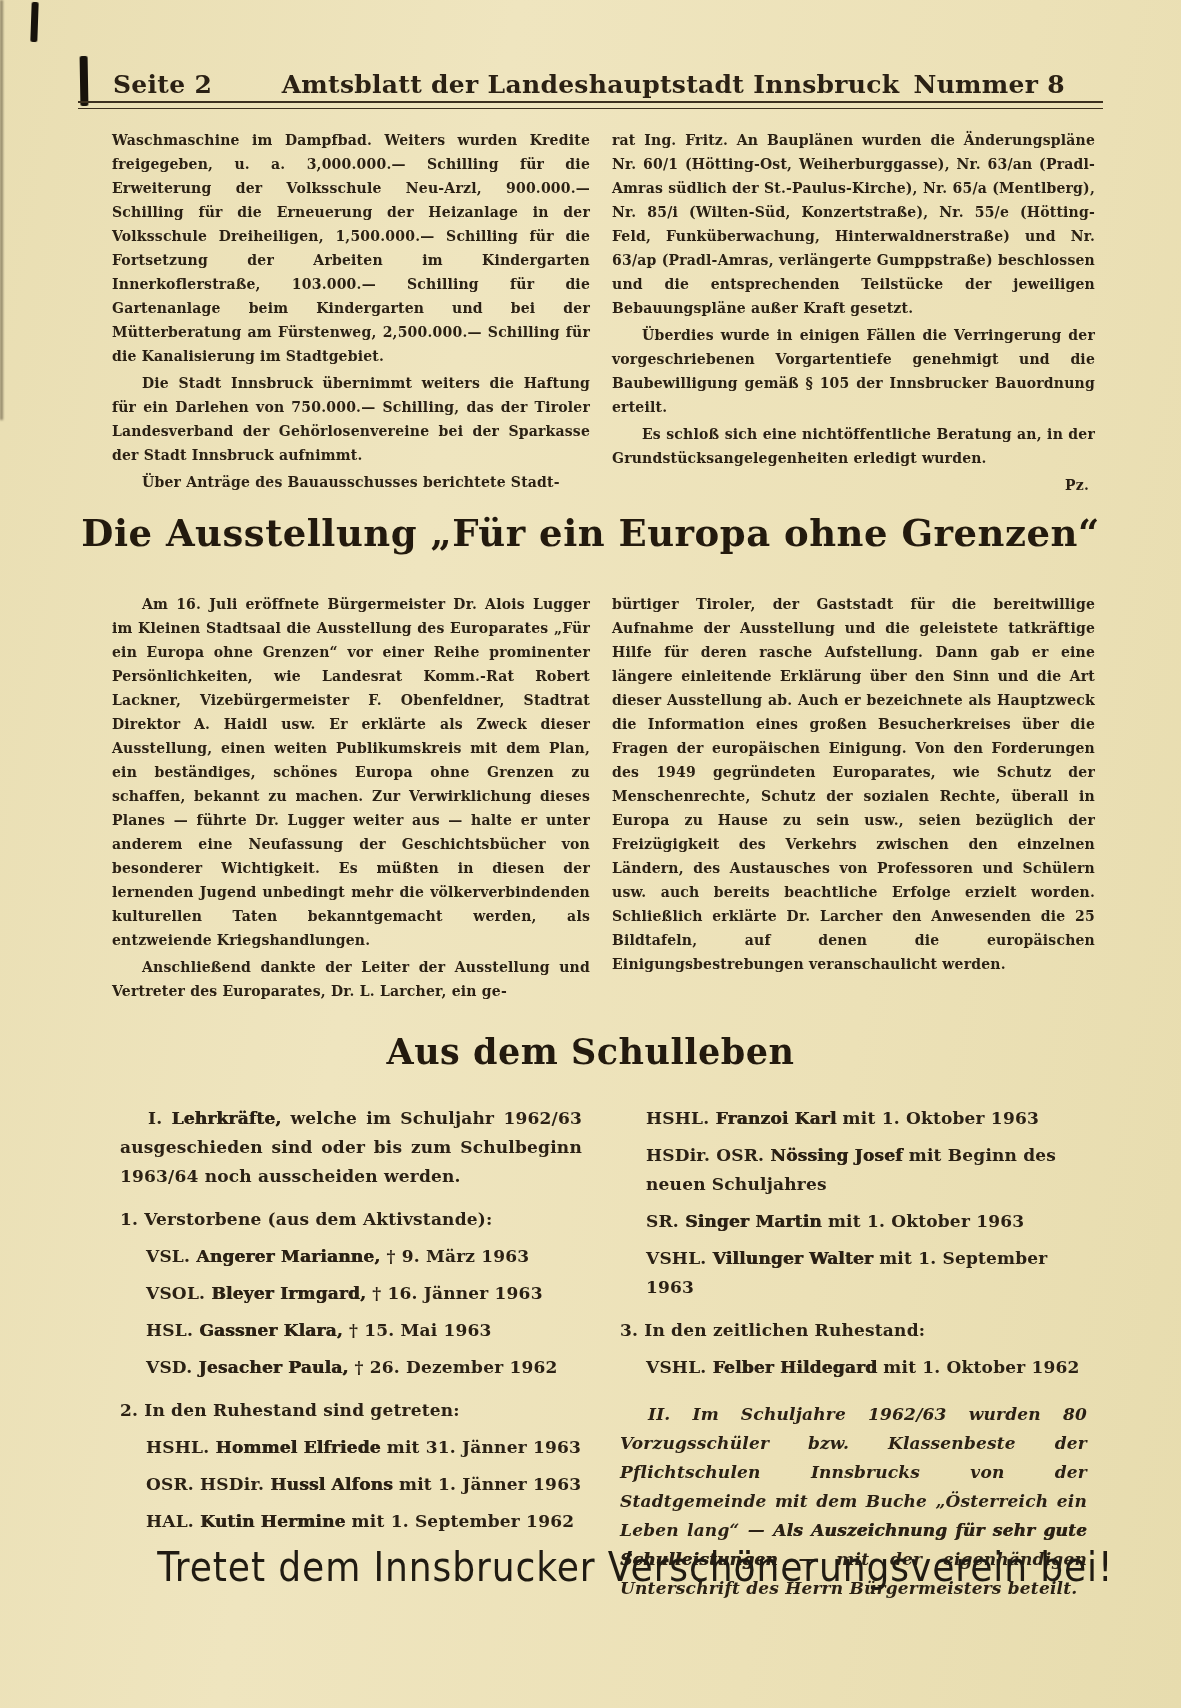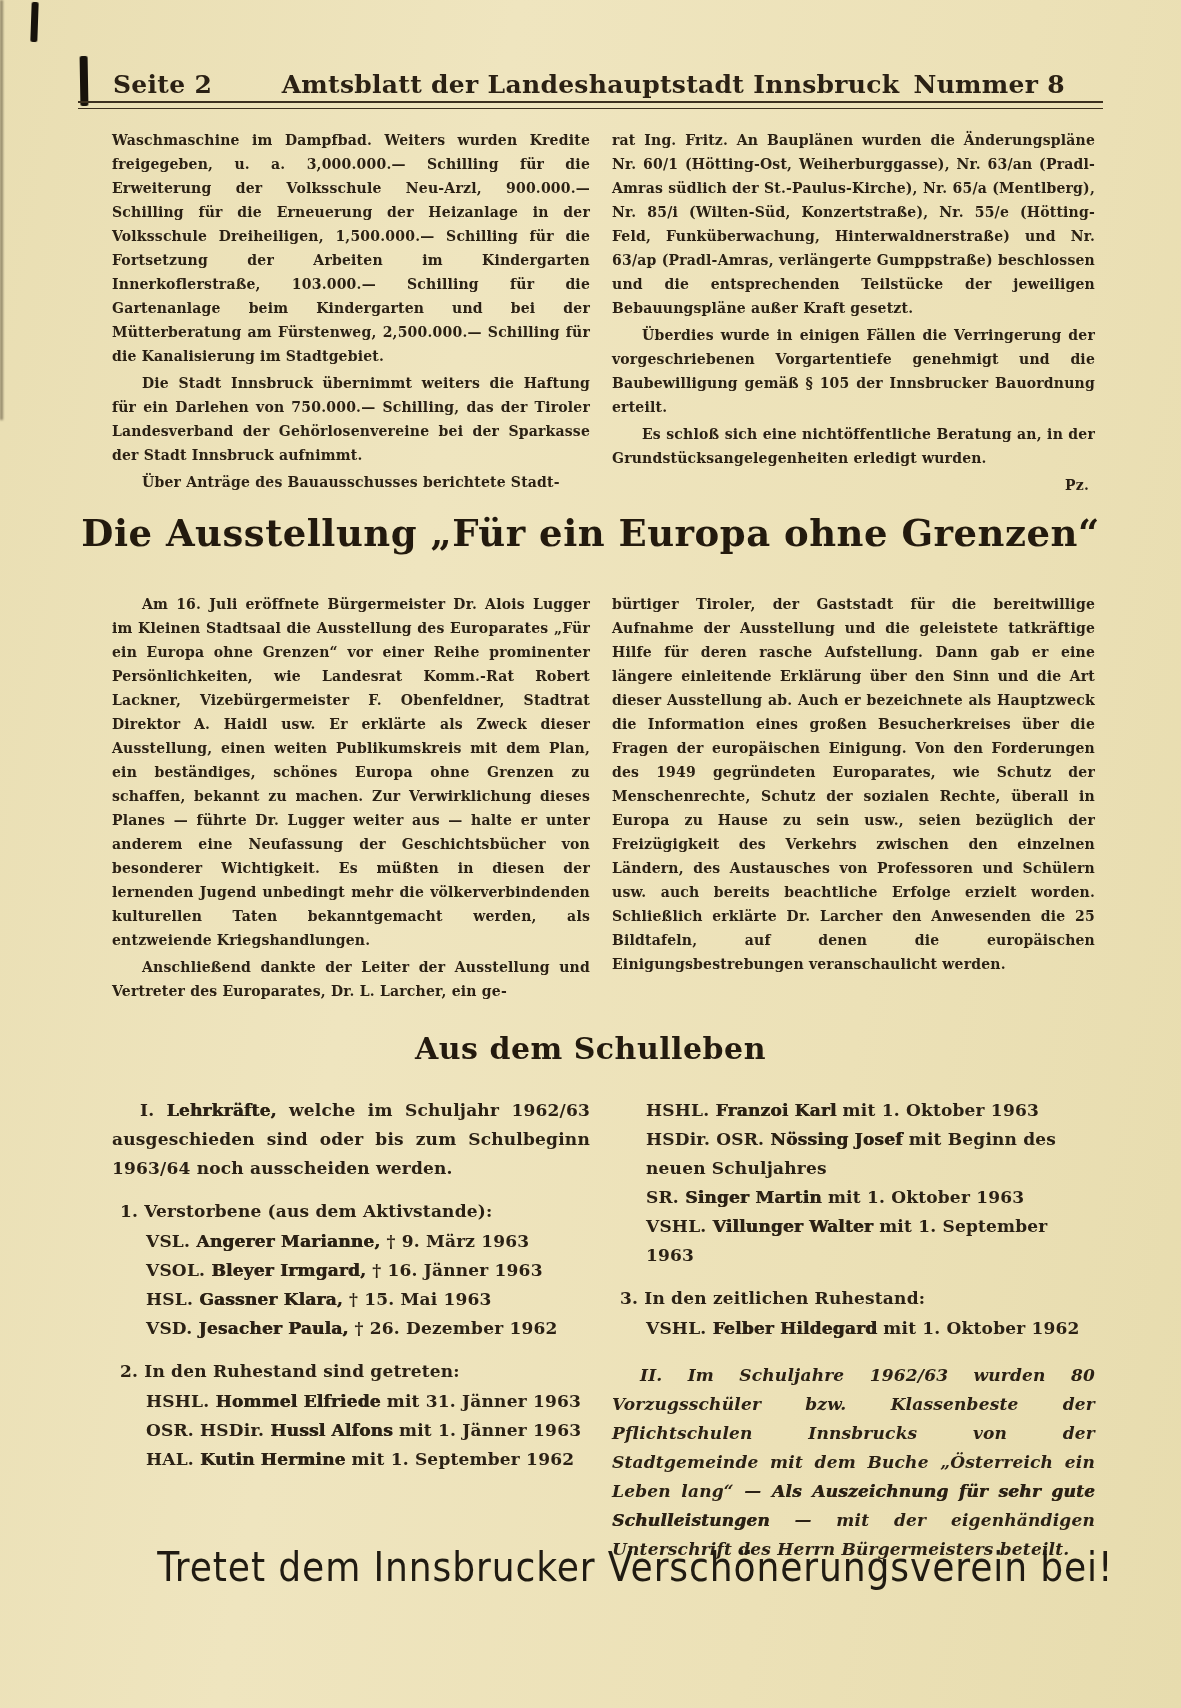--- a/index.html
+++ b/index.html
@@ -27,23 +27,23 @@
   .c2 { left:612px; width:483px; }
 
   .body p { margin:0 0 3px 0; font-size:14px; font-weight:bold; line-height:24px;
             text-align:justify; letter-spacing:.2px; }
   .body p.ind { text-indent:30px; }
   .sig { text-align:right !important; text-indent:0 !important; padding-right:6px; }
   .sig-overlap { margin-top:-24px !important; }
 
   .headline { position:absolute; left:80px; width:1021px; text-align:center;
               font-size:37px; font-weight:bold; letter-spacing:.5px; color:#231a0e; }
-  .headline2 { font-size:30px; }
+  .headline2 { font-size:35px; }
 
-  .school p { font-size:17px; font-weight:bold; line-height:29px; letter-spacing:.2px; margin:0; }
+  .school p { font-size:17px; font-weight:bold; line-height:29px; letter-spacing:.2px; margin:8px; }
   .school .intro { text-align:justify; text-indent:28px; margin-bottom:9px; }
   .school .lh { margin:14px 0 1px 8px; }
   .school .entry { margin-left:34px; }
   .school .just { text-align:justify; text-indent:28px; margin-top:18px;font-style:italic; }
   .b { text-shadow:.6px 0 0 currentColor; }
 
   .banner { position:absolute; left:92px; top:1543px; width:1021px; text-align:center; }
   .banner span { display:inline-block; white-space:nowrap;
                  font-family:"DejaVu Sans", sans-serif; font-weight:normal;
                  font-size:41px; letter-spacing:1px; color:#201b12;

